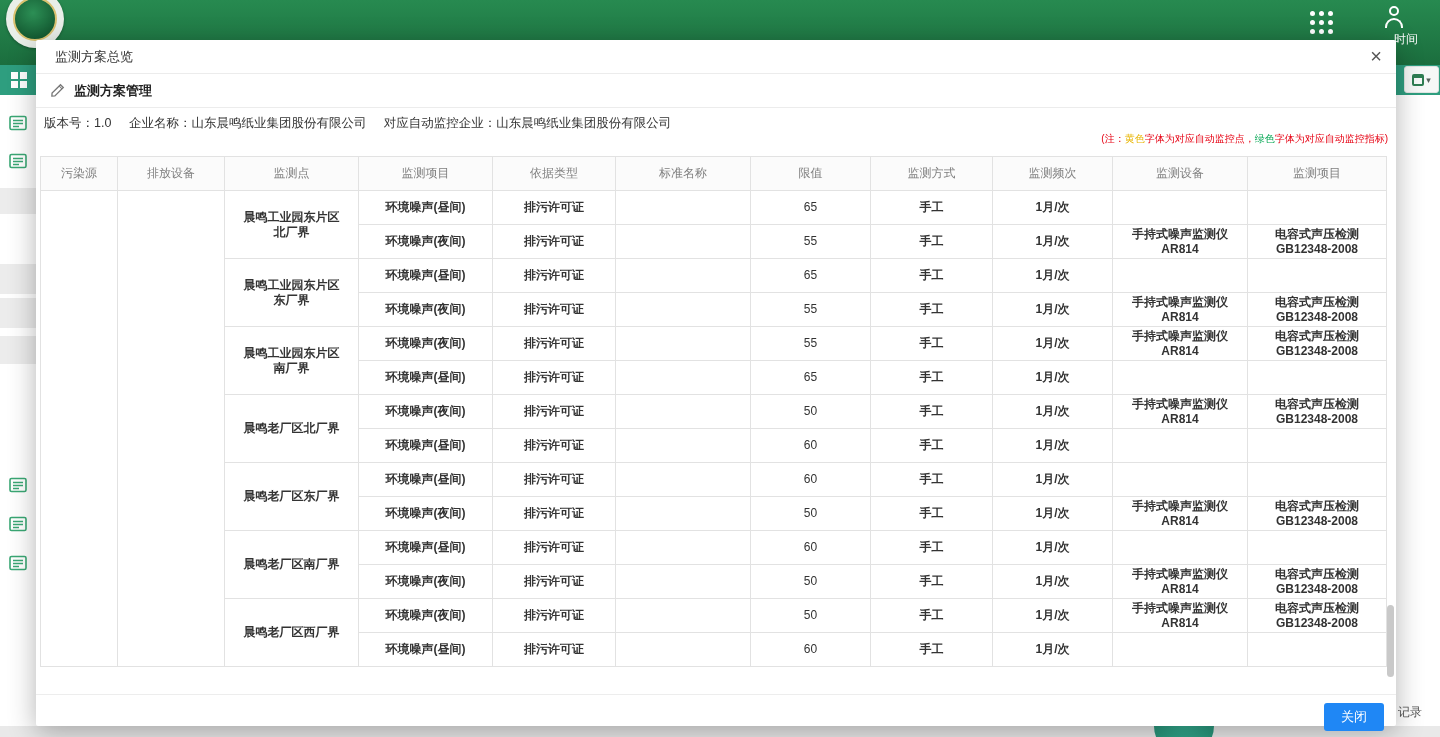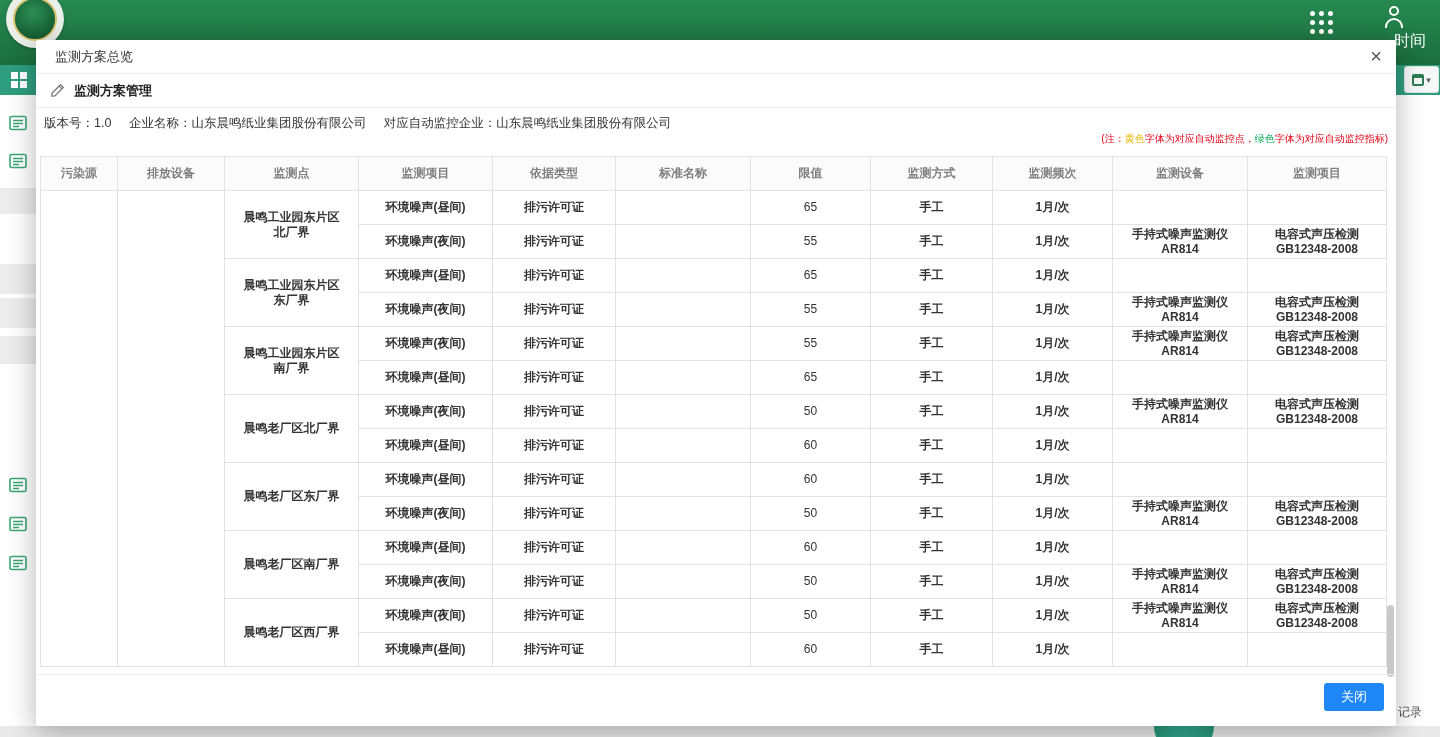--- a/index.html
+++ b/index.html
@@ -18,21 +18,21 @@
   .app-title { position:absolute; left:90px; top:12px; font-size:20px; font-weight:bold;
           color:#0b3d20; letter-spacing:2px; text-shadow:0 1px 1px rgba(255,255,255,.15); }
   .apps-icon { position:absolute; left:1310px; top:11px; display:grid;
           grid-template-columns:repeat(3,5px); gap:4px; }
   .apps-icon i { width:5px; height:5px; background:#fff; border-radius:50%; }
   .user-icon { position:absolute; left:1383px; top:6px; width:22px; height:24px; }
   .user-icon .head { position:absolute; left:6px; top:0; width:10px; height:10px;
           border:2px solid #fff; border-radius:50%; }
   .user-icon .torso { position:absolute; left:2px; top:12px; width:18px; height:10px;
           border:2px solid #fff; border-bottom:none; border-radius:9px 9px 0 0; }
-  .time-text { position:absolute; left:1394px; top:31px; color:#fff; font-size:16px; }
+  .time-text { position:absolute; left:1394px; top:31px; color:#fff; font-size:12px; }
 
   .navbar { position:absolute; left:0; top:65px; width:1440px; height:30px; background:#2e9e7f; }
   .tiles { position:absolute; left:11px; top:7px; display:grid; grid-template-columns:7px 7px; gap:2px; }
   .tiles i { width:7px; height:7px; background:#fff; }
 
   .datebox { position:absolute; left:1404px; top:66px; width:35px; height:27px; background:#f6f8f7;
           border:1px solid #dfe4e1; border-radius:3px; display:flex; align-items:center;
           justify-content:center; gap:2px; }
   .cal { width:12px; height:12px; border:2px solid #2e7d52; border-top-width:4px; border-radius:2px; }
   .chev { font-size:9px; color:#55615b; }
@@ -61,31 +61,31 @@
   .m-info { height:48px; padding:7px 8px 0 8px; position:relative; }
   .info-line { font-size:12.5px; color:#333; }
   .info-line span { margin-right:14px; }
   .note-line { position:absolute; right:8px; top:24px; font-size:10px; }
   .nr { color:var(--note-red,#e60012); }
   .ny { color:var(--note-yellow,#e8b500); }
   .ng { color:var(--note-green,#00a651); }
 
   .table-wrap { margin:0 4px; position:relative; }
   table { border-collapse:collapse; table-layout:fixed; width:1346px; font-size:12px; }
-  th { height:34px; background:#fbfbfb; color:#7f7f7f; font-weight:bold;
+  th { height:34px; background:#fbfbfb; color:#7f7f7f; font-weight:normal;
           border:1px solid #e2e2e2; }
   td { height:34px; text-align:center; vertical-align:middle; border:1px solid #e2e2e2;
           color:#333; white-space:pre-line; line-height:15px; }
   .c-item,.c-basis,.c-mode,.c-freq,.c-device,.c-method,.c-point { font-weight:bold; }
   .c-limit,.c-standard { font-weight:normal; }
 
   .vscroll { position:absolute; right:2px; top:565px; width:7px; height:72px;
           background:#c9c9c9; border-radius:4px; }
 
-  .m-footer { position:absolute; left:0; bottom:8px; width:100%; height:44px;
+  .m-footer { position:absolute; left:0; bottom:0; width:100%; height:32px;
           border-top:1px solid #ededed;padding-left:8px; }
   .btn-close { position:absolute; right:12px; top:8px; height:28px; padding:0 17px;
           background:var(--accent-blue,#1f87f5); color:#fff; border:none; border-radius:3px;
           font-size:13px; font-family:inherit; cursor:pointer; }
 </style>
 </head>
 <body>
 
 <div class="topbar">
   <div class="logo">

